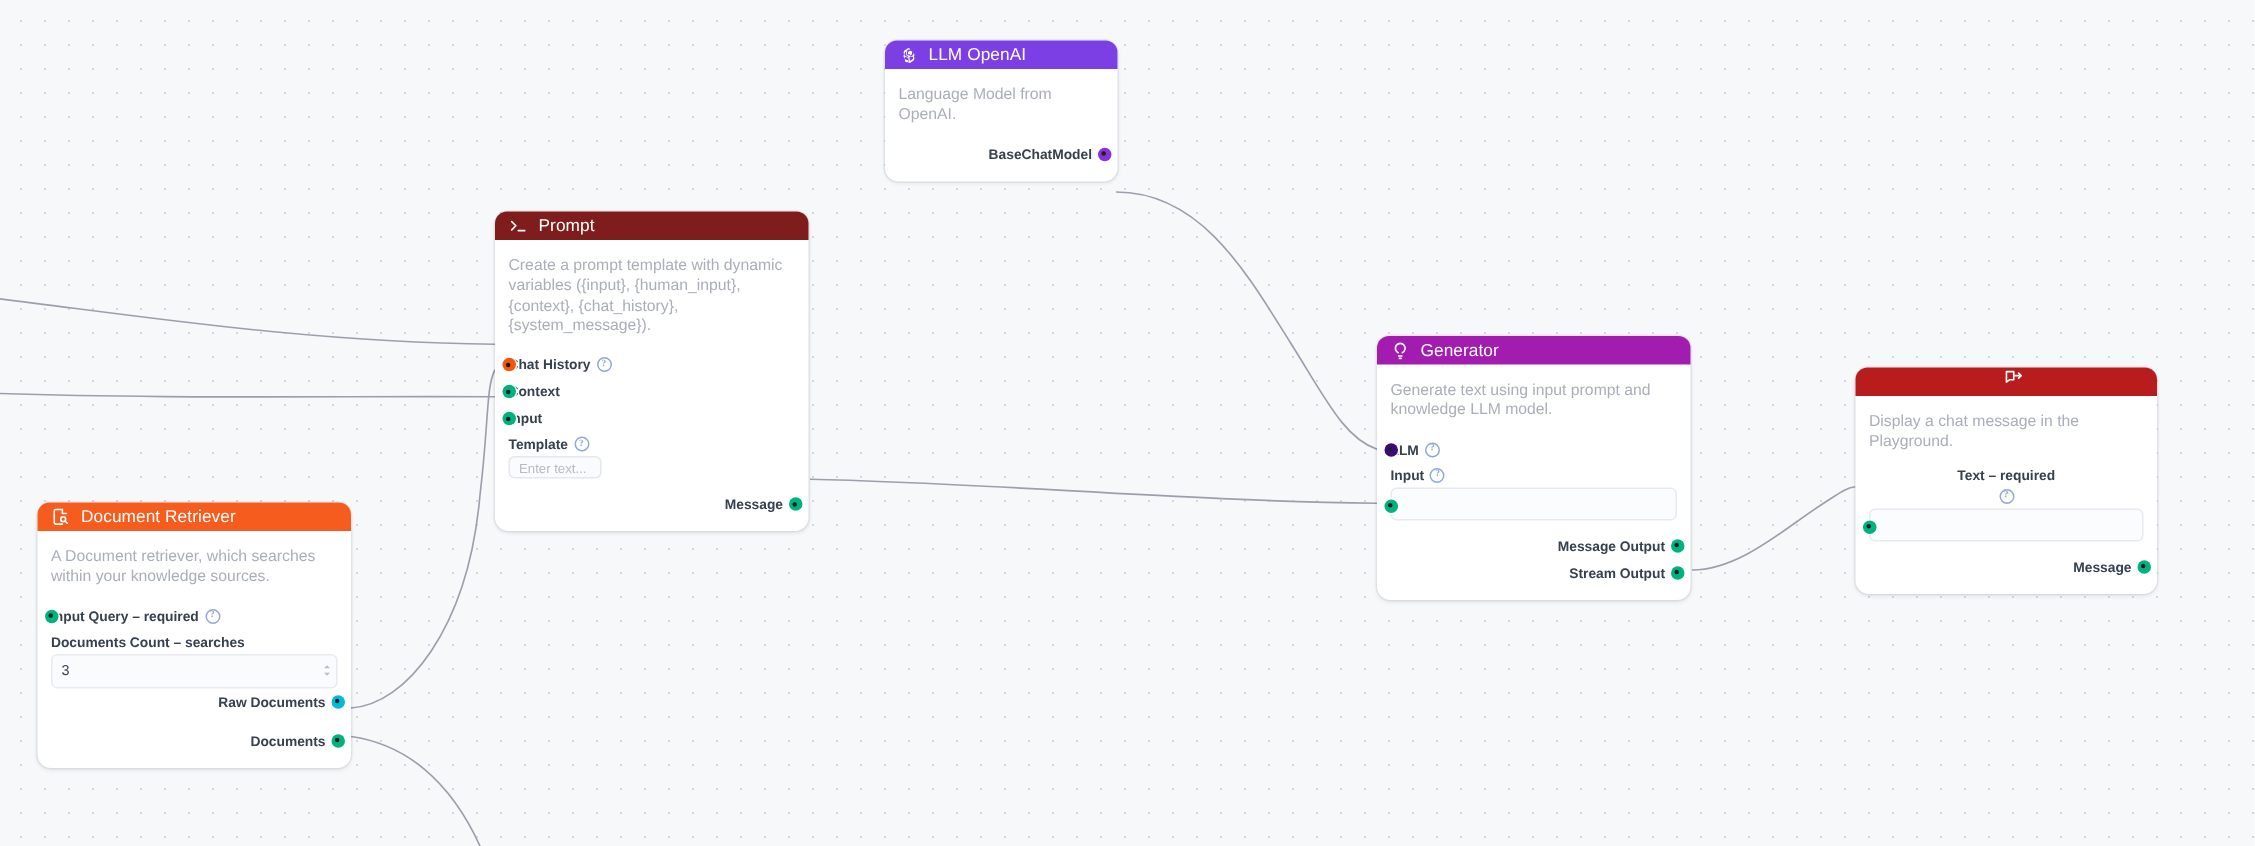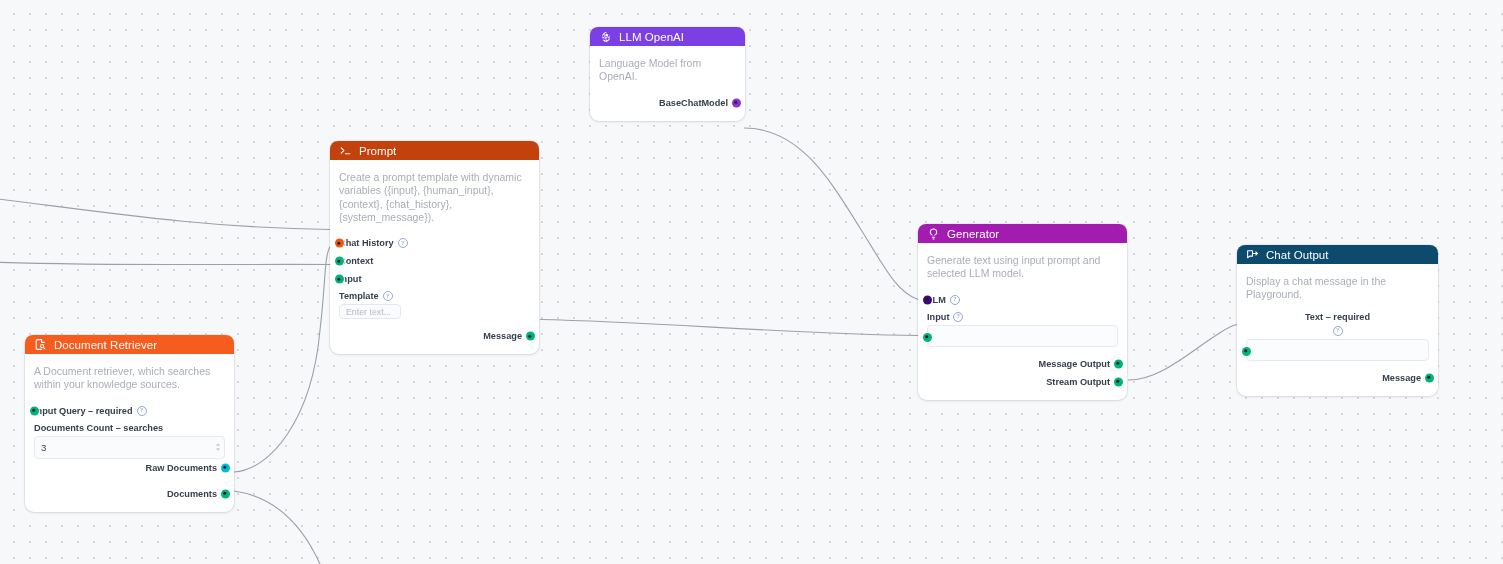--- a/index.html
+++ b/index.html
@@ -206,21 +206,21 @@
         </div>
         <div class="node-body">
           <p class="desc">Language Model from OpenAI.</p>
           <div class="port-row out" style="margin-top: 8px;">
             <span class="out-label">BaseChatModel</span>
             <span class="port right" style="background: rgb(139, 47, 214);"></span>
           </div>
         </div>
       </div>
       <div class="node" style="left: 330px; top: 141px; width: 209px;">
-        <div class="node-header" style="background: #c2410c;">
+        <div class="node-header" style="background: #7f1d1d;">
           <span class="hdr-icon">
             <svg width="13" height="13" viewBox="0 0 24 24" fill="none" stroke="#fff" stroke-width="2" stroke-linecap="round" stroke-linejoin="round">
               <polyline points="4 7 9 12 4 17"></polyline>
               <line x1="12" y1="18" x2="20" y2="18"></line>
             </svg>
           </span>
           <span class="hdr-title">Prompt</span>
         </div>
         <div class="node-body">
           <p class="desc">Create a prompt template with dynamic variables ({input}, {human_input}, {context}, {chat_history}, {system_message}).</p>
@@ -306,21 +306,21 @@
           <span class="hdr-icon">
             <svg width="13" height="13" viewBox="0 0 24 24" fill="none" stroke="#fff" stroke-width="2" stroke-linecap="round" stroke-linejoin="round">
               <path d="M9.5 15a6 6 0 1 1 5 0"></path>
               <line x1="10" y1="19" x2="14" y2="19"></line>
               <line x1="11" y1="22" x2="13" y2="22"></line>
             </svg>
           </span>
           <span class="hdr-title">Generator</span>
         </div>
         <div class="node-body">
-          <p class="desc">Generate text using input prompt and selected LLM model.</p>
+          <p class="desc">Generate text using input prompt and knowledge LLM model.</p>
           <div class="port-row">
             <span class="port left" style="background: rgb(60, 10, 120);"></span>
             <span class="field-label">
               <span>LLM</span>
               <span class="help">?</span>
             </span>
           </div>
           <div class="field-block" style="position: relative;">
             <span class="port left" style="background: rgb(0, 179, 126); top: auto; bottom: 5px; transform: none;"></span>
             <div class="field-label" style="margin-top: 3px;">
@@ -333,21 +333,21 @@
             <span class="out-label">Message Output</span>
             <span class="port right" style="background: rgb(0, 179, 126);"></span>
           </div>
           <div class="port-row out" style="margin-top: 0px;">
             <span class="out-label">Stream Output</span>
             <span class="port right" style="background: rgb(0, 179, 126);"></span>
           </div>
         </div>
       </div>
       <div class="node" style="left: 1237px; top: 245px; width: 201px;">
-        <div class="node-header" style="background: #0c4a6e;">
+        <div class="node-header" style="background: #b91c1c; flex-direction: column;">
           <span class="hdr-icon">
             <svg width="13" height="13" viewBox="0 0 24 24" fill="none" stroke="#fff" stroke-width="2" stroke-linecap="round" stroke-linejoin="round">
               <path d="M3 5h9v10H7l-4 3V5z"></path>
               <line x1="13" y1="10" x2="21" y2="10"></line>
               <polyline points="18 7 21 10 18 13"></polyline>
             </svg>
           </span>
           <span class="hdr-title">Chat Output</span>
         </div>
         <div class="node-body">

